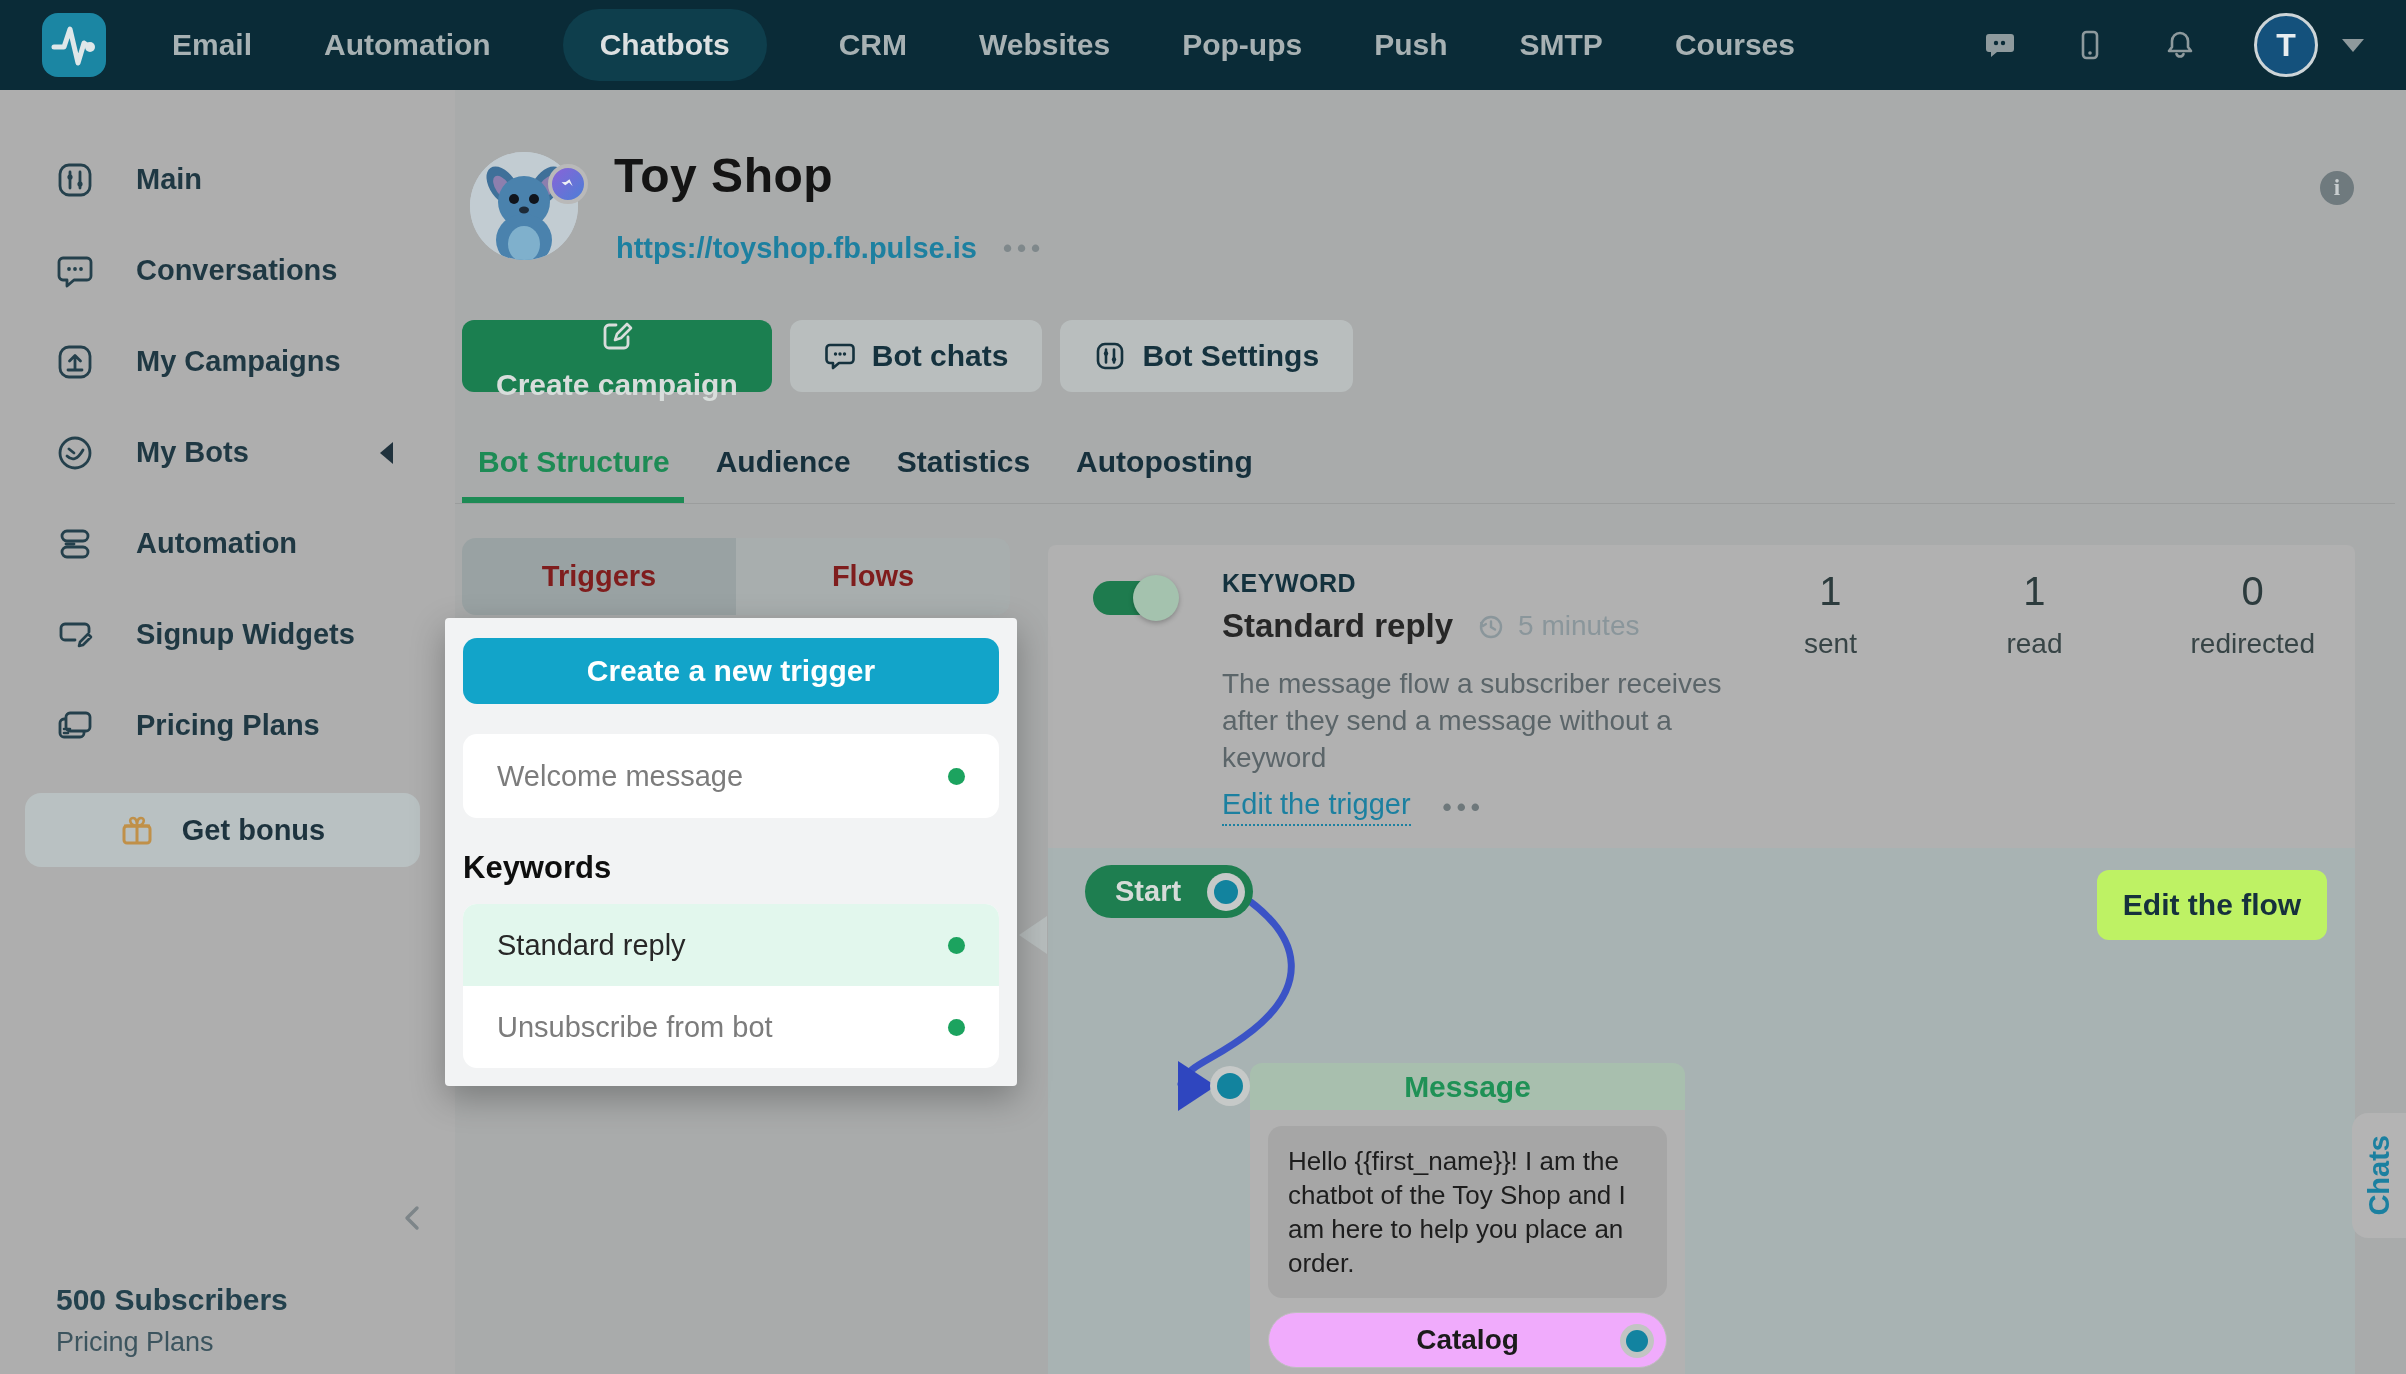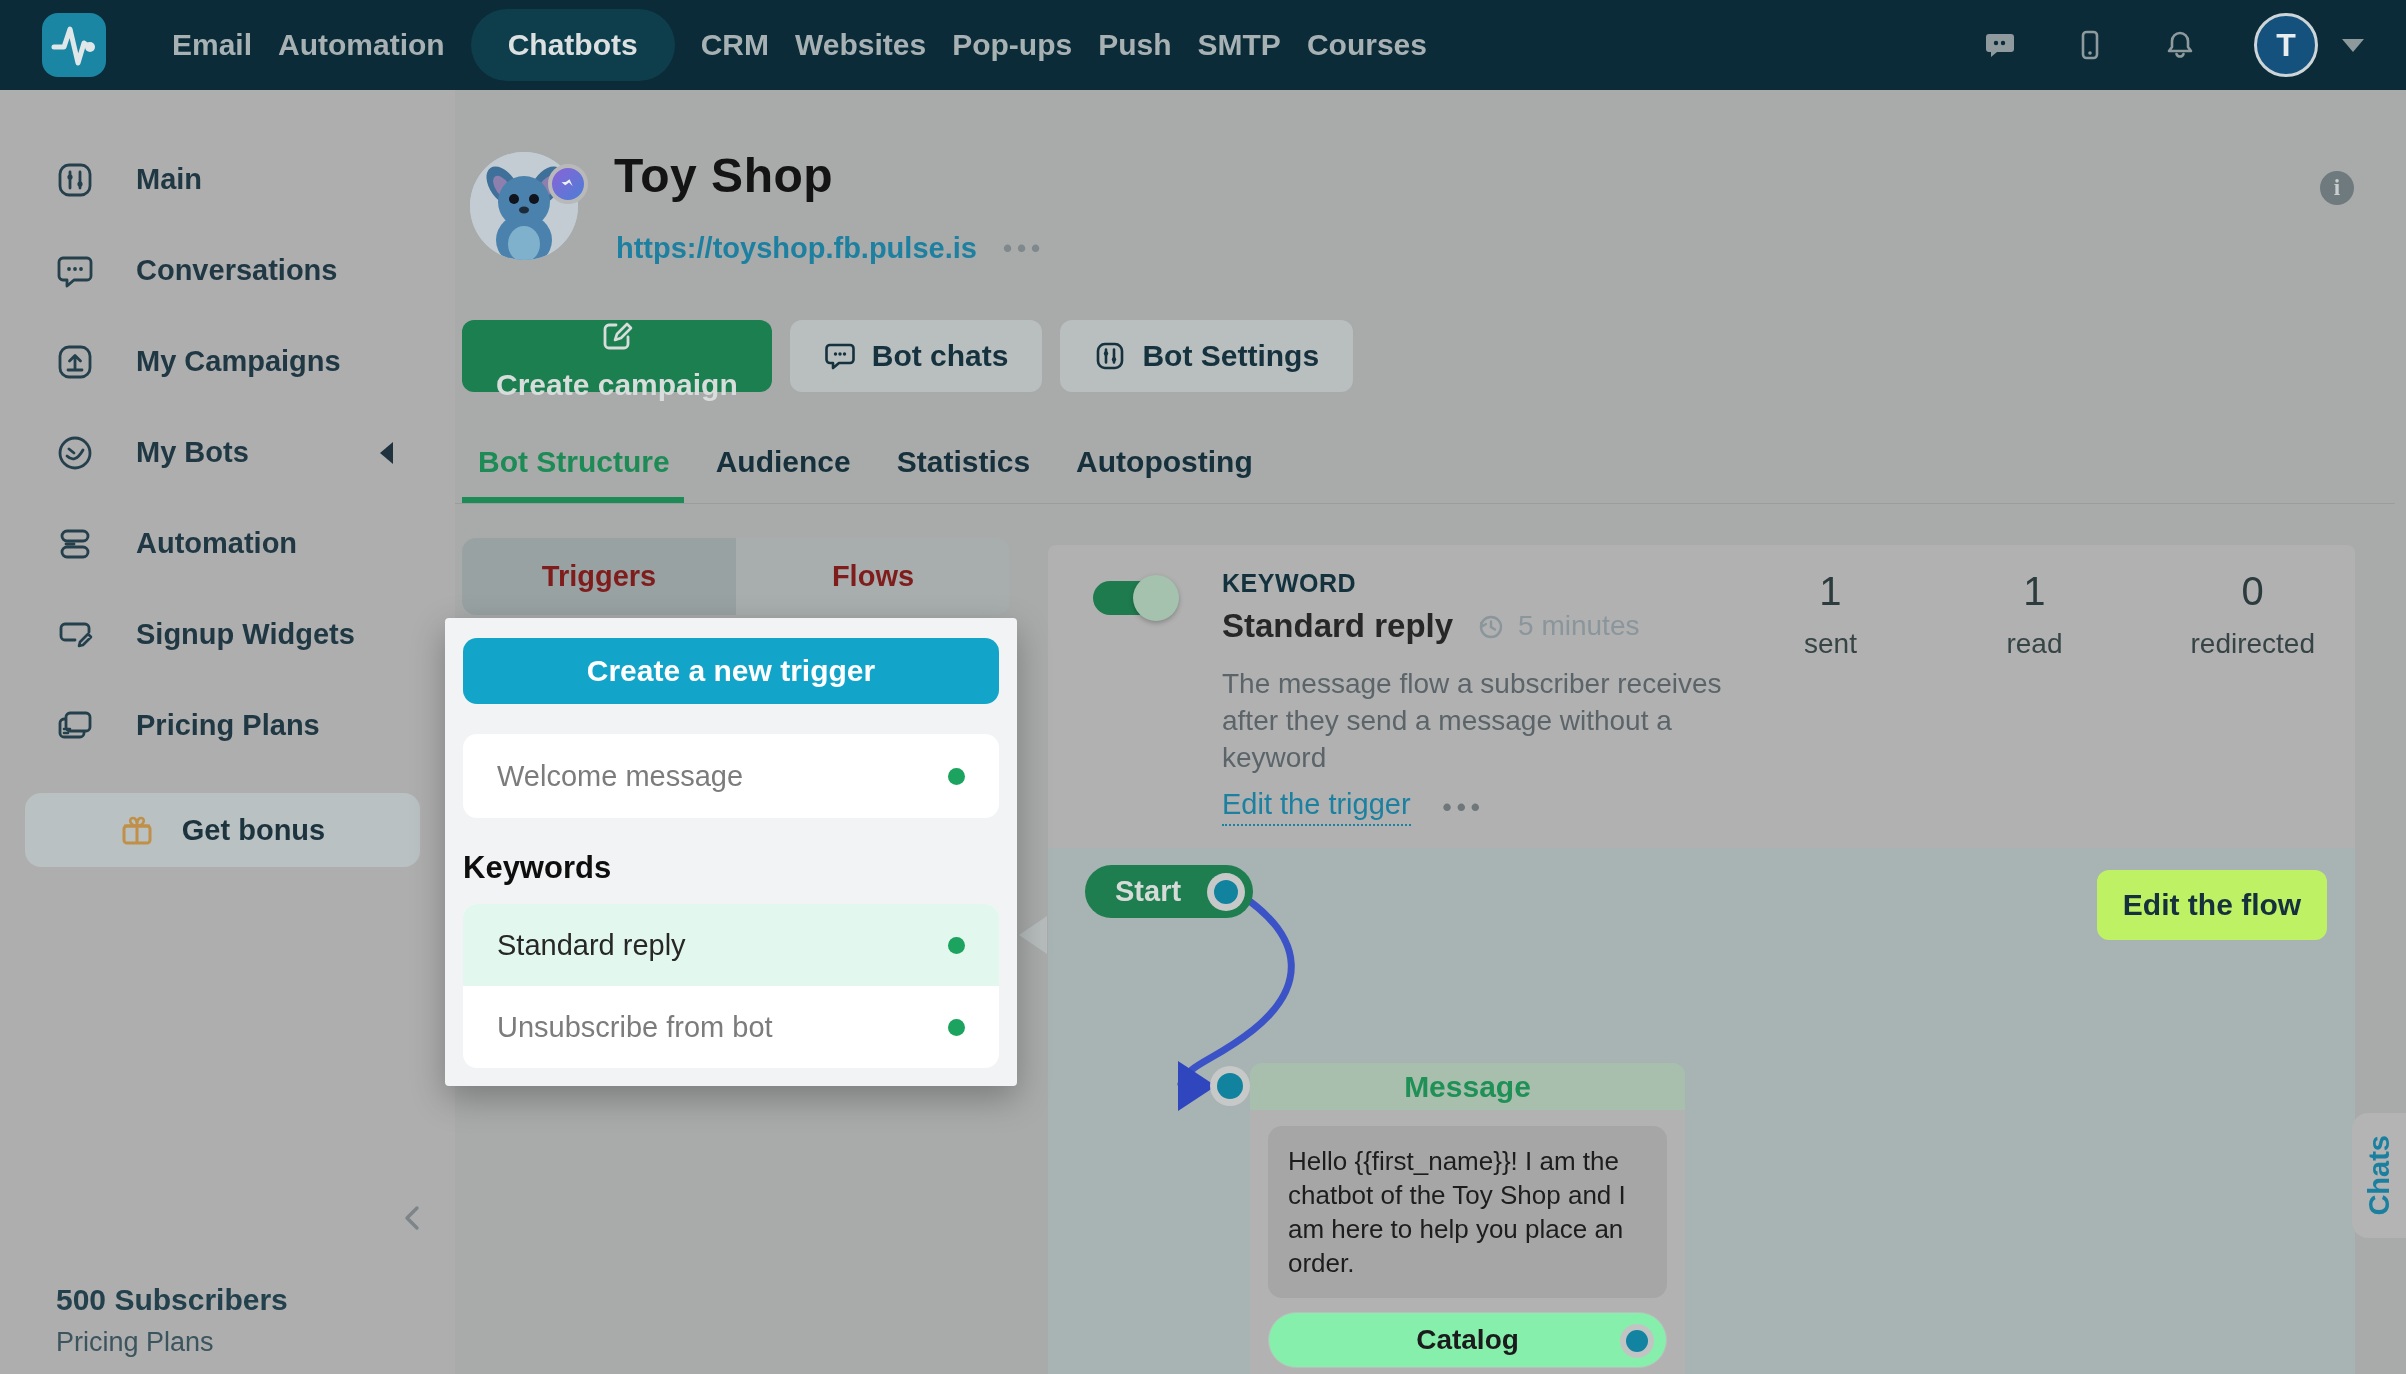--- a/index.html
+++ b/index.html
@@ -4,21 +4,21 @@
 <style>
   * { margin:0; padding:0; box-sizing:border-box; }
   html,body { width:2406px; height:1374px; }
   body { font-family:"Liberation Sans", sans-serif; }
   #screen { position:relative; width:2406px; height:1374px; overflow:hidden; background:#a9abab; }
 
   
   .topnav { position:absolute; left:0; top:0; width:2406px; height:90px; background:#0a2b37;
             display:flex; align-items:center; padding:0 42px; z-index:3; }
   .logo { width:64px; height:64px; border-radius:16px; background:#1b86a3; display:flex; align-items:center; justify-content:center; flex:0 0 auto; }
-  .nav-items { display:flex; align-items:center; gap:26px; margin-left:66px; }
+  .nav-items { display:flex; align-items:center; gap:72px; margin-left:66px; }
   .nav-item { color:#a7b1b3; font-size:30px; font-weight:600; white-space:nowrap; cursor:default; }
   .nav-item.active { background:#0e3e4c; color:#dce0e1; padding:19px 37px; border-radius:44px; }
   .nav-right { margin-left:auto; display:flex; align-items:center; gap:58px; }
   .nav-ico { width:32px; height:32px; color:#8e9a9d; display:flex; }
   .avatar { width:64px; height:64px; border-radius:50%; background:#14517c; border:3px solid #cdd5d8;
             color:#e8edf0; font-size:32px; font-weight:700; display:flex; align-items:center; justify-content:center; }
   .caret { width:0; height:0; border-left:11px solid transparent; border-right:11px solid transparent; border-top:13px solid #8e999c; margin-left:-34px; }
 
   
   .sidebar { position:absolute; left:0; top:90px; width:455px; height:1284px; background:#aeaeae; }
@@ -95,21 +95,21 @@
   .start-port { position:absolute; right:8px; top:8px; width:38px; height:38px; }
   .start-port .in { width:24px; height:24px; }
   .flow-svg { position:absolute; left:0; top:0; width:1307px; height:526px; }
   .node-port { position:absolute; left:162px; top:218px; width:40px; height:40px; }
   .node-port .in { width:26px; height:26px; }
   .msg-node { position:absolute; left:202px; top:215px; width:435px; border-radius:12px; }
   .msg-head { height:47px; background:#a8bfae; border-radius:12px 12px 0 0; display:flex; align-items:center; justify-content:center;
               font-size:30px; font-weight:700; color:#1f9156; }
   .msg-body { background:#b2b2b2; border-radius:0 0 12px 12px; padding:16px 18px 20px; }
   .bubble { background:#a6a6a6; border-radius:14px; padding:18px 20px; font-size:26px; color:#1d1d1d; line-height:34px; }
-  .node-btn { position:relative; margin-top:14px; height:56px; border:1px solid #bdbdbd; background:#86efac; border-radius:28px;
+  .node-btn { position:relative; margin-top:14px; height:56px; border:1px solid #bdbdbd; background:#f0abfc; border-radius:28px;
               display:flex; align-items:center; justify-content:center; font-size:28px; font-weight:600; color:#1b1b1b; }
   .node-btn .port { position:absolute; right:12px; top:11px; width:34px; height:34px; background:#c2c4c3; }
   .node-btn .port .in { width:22px; height:22px; background:#1283a0; }
   .edit-flow { position:absolute; left:1049px; top:22px; width:230px; height:70px; background:#bef264; border-radius:12px;
                display:flex; align-items:center; justify-content:center; font-size:30px; font-weight:700; color:#16313d; }
 
   
   .popover { position:absolute; left:445px; top:618px; width:572px; height:468px; background:#f2f3f4; border-radius:4px;
              box-shadow:0 12px 34px rgba(0,0,0,.28); z-index:10; padding:0 24px; }
   .pop-btn { position:absolute; left:18px; top:20px; width:536px; height:66px; background:#12a4c9; border-radius:14px;

